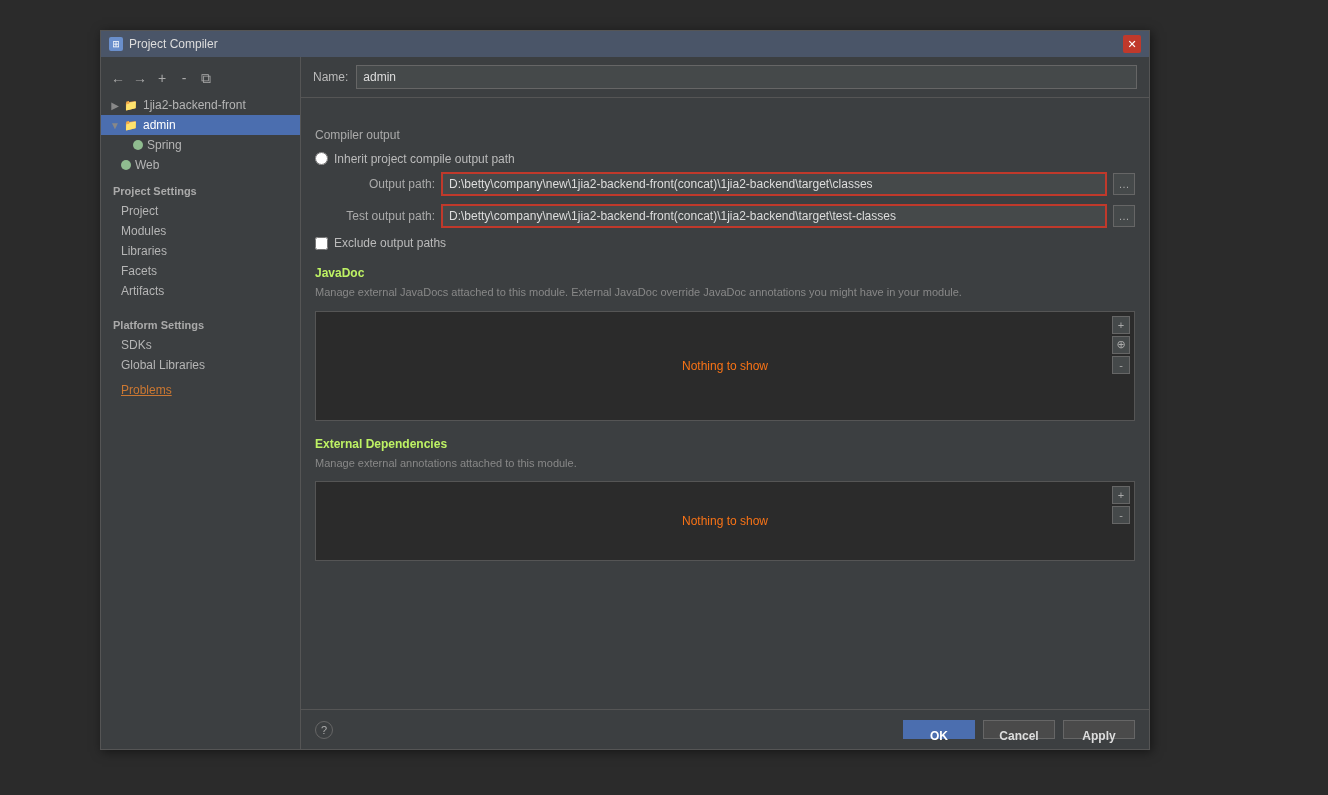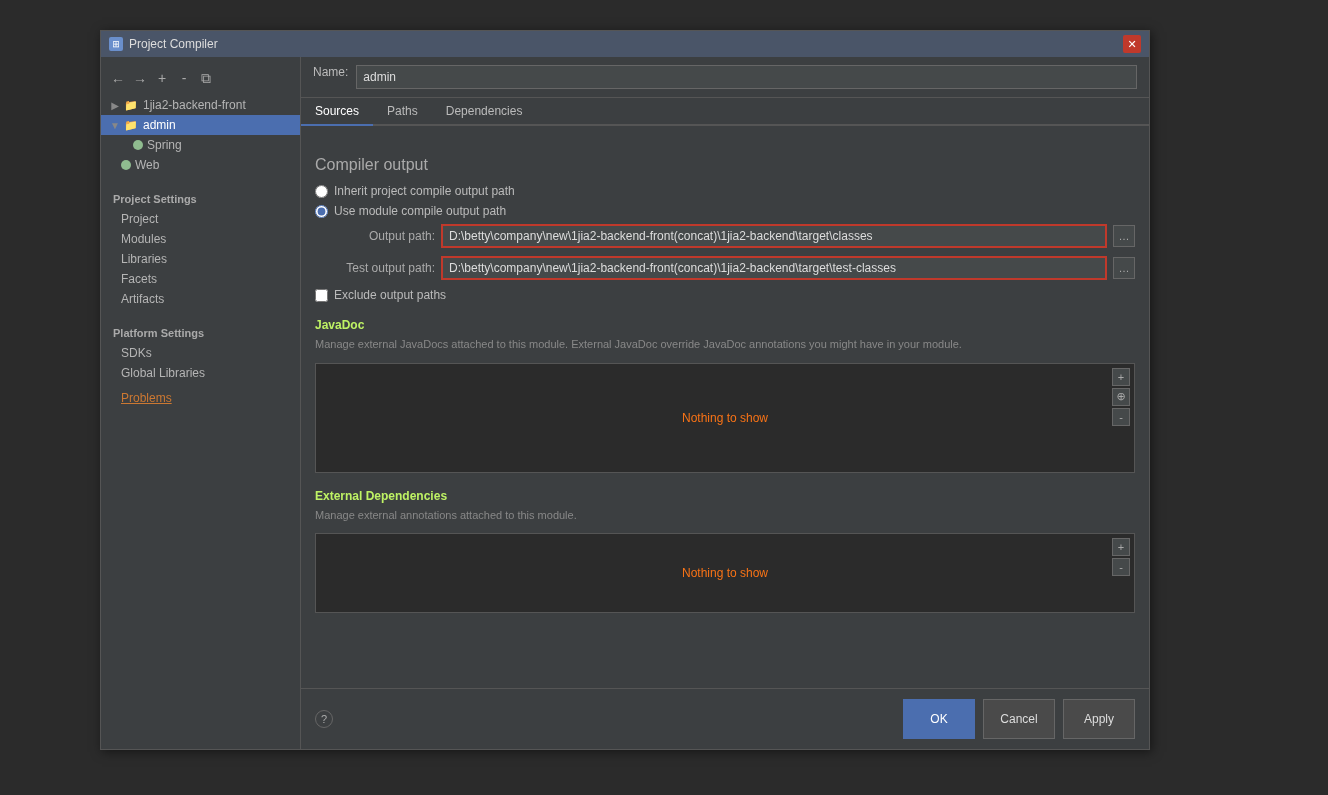--- a/index.html
+++ b/index.html
@@ -147,20 +147,21 @@
     .main-content {
       flex: 1;
       display: flex;
       flex-direction: column;
       background: #3c3f41;
       overflow: hidden;
     }
 
     .name-row {
       display: flex;
+      align-items: center;
       padding: 8px 12px;
       gap: 8px;
       border-bottom: 1px solid #555;
       flex-shrink: 0;
     }
     .name-label {
       color: #bbb;
       font-size: 12px;
       white-space: nowrap;
     }
@@ -195,27 +196,27 @@
     }
 
     .content-area {
       flex: 1;
       padding: 14px;
       overflow-y: auto;
     }
 
     .section-title {
       color: #aaa;
-      font-size: 16px;
+      font-size: 12px;
       margin-bottom: 10px;
       font-weight: normal;
     }
     .radio-row {
       display: flex;
-      align-items: flex-end;
+      align-items: flex-start;
       gap: 6px;
       margin-bottom: 6px;
     }
     .radio-input {
       accent-color: #4b6eaf;
       cursor: pointer;
     }
     .radio-label {
       color: #bbb;
       font-size: 12px;
@@ -334,28 +335,29 @@
     .dialog-footer {
       display: flex;
       align-items: center;
       justify-content: flex-end;
       padding: 10px 14px;
       gap: 8px;
       border-top: 1px solid #555;
       flex-shrink: 0;
     }
     .footer-btn {
-      height: 40px;
+      height: 19px;
       min-width: 72px;
       background: #4a4a4a;
       border: 1px solid #666;
       color: #ddd;
       cursor: pointer;
       font-size: 12px;
       padding: 8px 14px;
+      font-weight: bold;
     }
     .footer-btn.primary { background: #4b6eaf; border-color: #4b6eaf; color: #fff; }
 
     
     .help-icon {
       width: 18px;
       height: 18px;
       border-radius: 50%;
       border: 1px solid #666;
       color: #aaa;
@@ -431,21 +433,21 @@
       <div class="tree-node" style="padding-left: 32px;">
         <span class="leaf-icon"></span>
         <span>Spring</span>
       </div>
 
       <div class="tree-node" style="padding-left: 20px;">
         <span class="leaf-icon"></span>
         <span>Web</span>
       </div>
 
-      <div class="sidebar-section-label" style="margin-top: 12px;">Project Settings</div>
+      <div class="sidebar-section-label" style="margin-top: 4px;">Project Settings</div>
       <div class="sidebar-item">
         <span>Project</span>
       </div>
       <div class="sidebar-item">
         <span>Modules</span>
       </div>
       <div class="sidebar-item">
         <span>Libraries</span>
       </div>
       <div class="sidebar-item">
@@ -466,40 +468,31 @@
       <div class="problems-link">Problems</div>
     </div>
 
     <div class="main-content">
 
       <div class="name-row">
         <label class="name-label">Name:</label>
         <input class="name-input" type="text" value="admin" style="">
       </div>
 
-      <div class="tabs-row">
-        <div class="tab active">Sources</div>
-        <div class="tab">Paths</div>
-        <div class="tab">Dependencies</div>
-      </div>
 
       <div class="content-area">
 
         <div class="subsection">
           <div class="section-title">Compiler output</div>
 
           <div class="radio-row">
             <input type="radio" name="compileOutput" class="radio-input" style="">
             <label class="radio-label">Inherit project compile output path</label>
           </div>
 
-          <div class="radio-row">
-            <input type="radio" name="compileOutput" class="radio-input" checked="" style="">
-            <label class="radio-label">Use module compile output path</label>
-          </div>
 
           <div class="path-row">
             <label class="path-label">Output path:</label>
             <input class="path-input highlighted" type="text" value="D:\betty\company\new\1jia2-backend-front(concat)\1jia2-backend\target\classes" style="">
             <button class="path-btn">…</button>
           </div>
 
           <div class="path-row">
             <label class="path-label">Test output path:</label>
             <input class="path-input highlighted" type="text" value="D:\betty\company\new\1jia2-backend-front(concat)\1jia2-backend\target\test-classes" style="">

